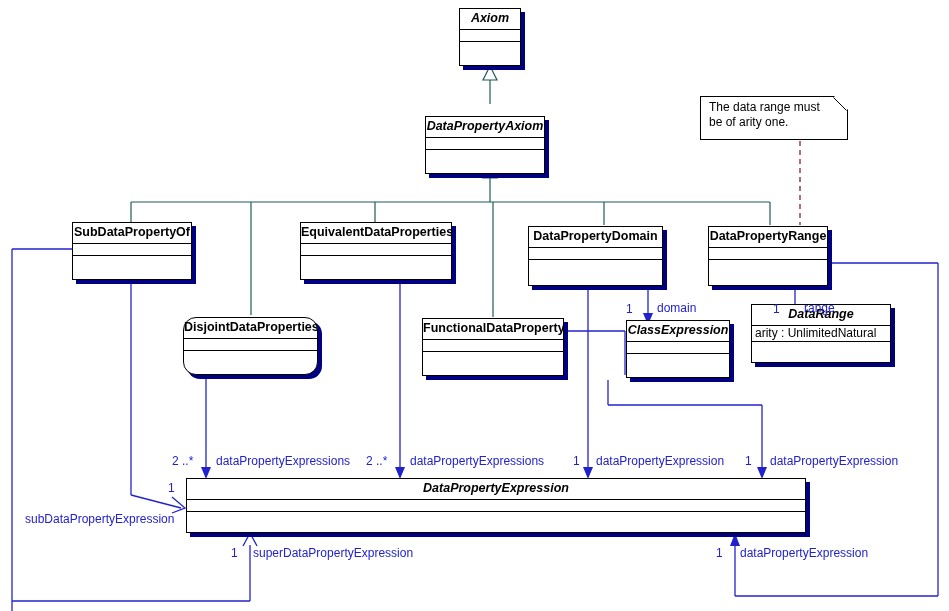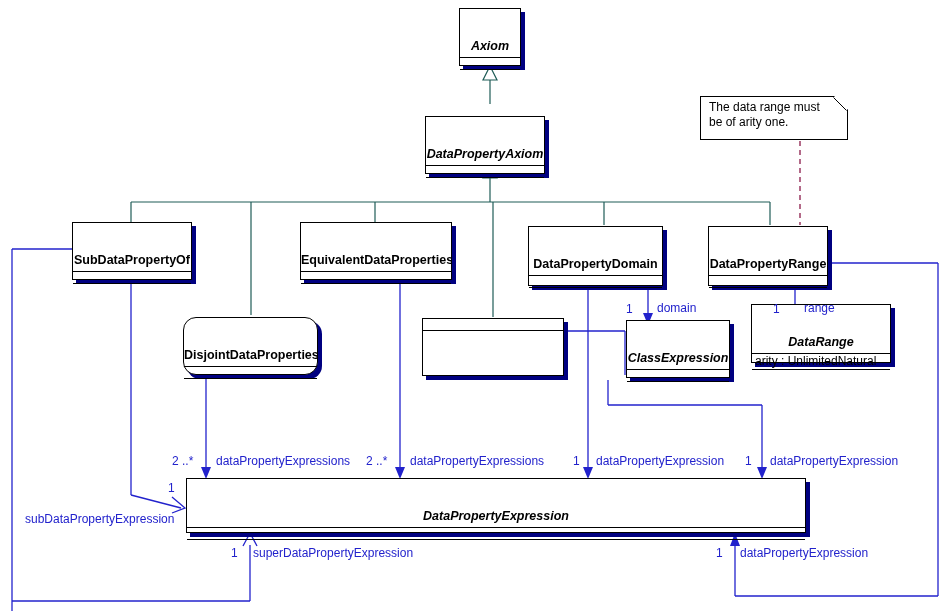--- a/index.html
+++ b/index.html
@@ -5,21 +5,21 @@
   html,body{margin:0;padding:0;background:#ffffff;}
   body{width:949px;height:611px;font-family:"Liberation Sans",sans-serif;}
   #canvas{position:relative;width:949px;height:611px;overflow:hidden;background:#fff;}
 
   svg.edges{position:absolute;left:0;top:0;width:949px;height:611px;pointer-events:none;}
 
   
   .uml{position:absolute;box-sizing:border-box;background:#ffffff;border:1px solid #000000;
        box-shadow:4px 4px 0 0 #000080;z-index:5;}
   .uml .name{height:20px;line-height:19px;text-align:center;font-size:12.5px;font-weight:bold;
-       color:#000;border-bottom:1px solid #000;white-space:nowrap;overflow:hidden;margin-top:28px;}
+       color:#000;border-bottom:1px solid #000;white-space:nowrap;overflow:hidden;}
   .uml.abstract .name{font-style:italic;}
   .uml .attrs{border-bottom:1px solid #000;min-height:11px;font-size:12px;padding:0 3px;
        line-height:15px;color:#000;white-space:nowrap;overflow:hidden;}
   .uml .ops{min-height:11px;}
 
   
   .note{position:absolute;background:#fff;font-size:12px;line-height:15px;color:#000;
         padding:3px 5px 3px 8px;box-sizing:border-box;z-index:5;
         box-shadow:4px 4px 0 0 #000080;
         border:1px solid #000;
@@ -130,20 +130,21 @@
     <div class="ops" style="height:26px;"></div>
   </div>
 
   <div class="uml" style="left:183px;top:317px;width:135px;height:58px;border-radius:13px;">
     <div class="name">DisjointDataProperties</div>
     <div class="attrs"></div>
     <div class="ops" style="height:25px;"></div>
   </div>
 
   <div class="uml" style="left:422px;top:318px;width:142px;height:58px;">
+    <div class="name">FunctionalDataProperty</div>
     <div class="attrs"></div>
     <div class="ops" style="height:25px;"></div>
   </div>
 
   <div class="uml abstract" style="left:626px;top:320px;width:104px;height:58px;">
     <div class="name">ClassExpression</div>
     <div class="attrs"></div>
     <div class="ops" style="height:25px;"></div>
   </div>
 

